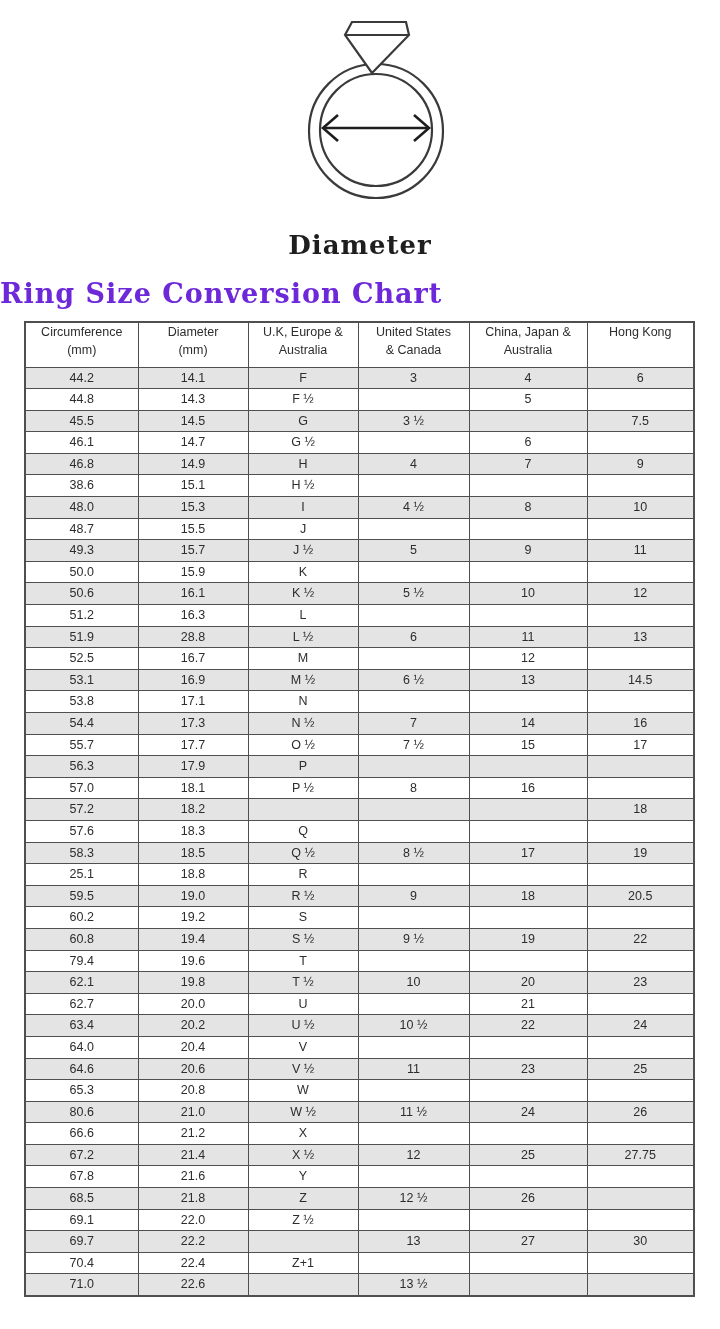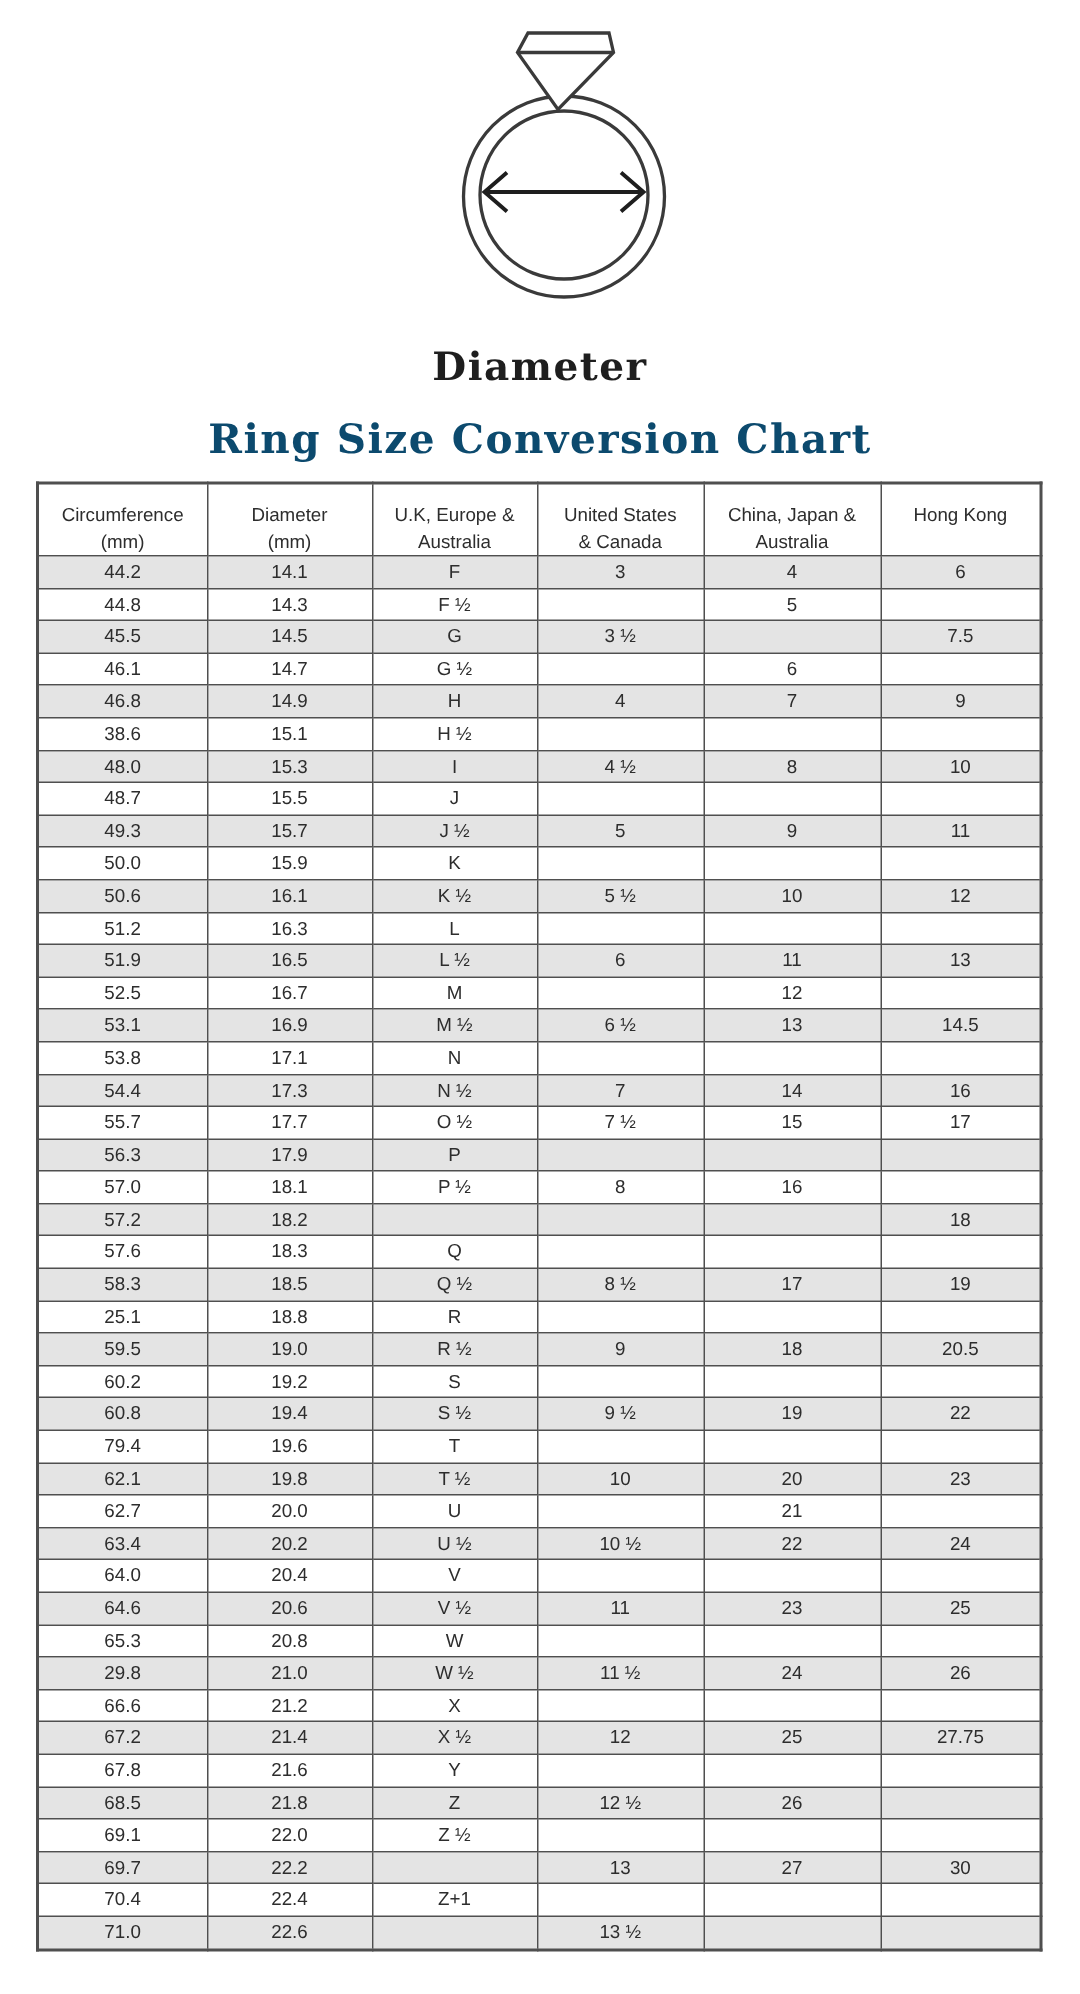--- a/index.html
+++ b/index.html
@@ -25,26 +25,25 @@
     text-align:center;
     font-family:"DejaVu Serif", serif;
     font-weight:bold;
     font-size:26px;
     line-height:1;
     color:#1e1e1e;
     letter-spacing:1px;
   }
   .title-chart{
     margin:22px 0 0 0;
-    text-align:center;
     font-family:"DejaVu Serif", serif;
     font-weight:bold;
     font-size:27px;
     line-height:1;
-    color:#0c4a6e;
+    color:#6d28d9;
     letter-spacing:1px;
   }
   table.conversion{
     margin:14px 0 0 24px;
     width:669px;
     border-collapse:collapse;
     border:2px solid var(--border);
     table-layout:fixed;
   }
   table.conversion th,
@@ -53,21 +52,21 @@
     text-align:center;
     font-size:12.5px;
     font-weight:normal;
     color:var(--text);
     padding:0;
     overflow:hidden;
     white-space:nowrap;
   }
   table.conversion th{
     vertical-align:top;
-    padding-top:11px;
+    padding-top:0;
     height:45px;
     line-height:18px;
     background:#ffffff;
   }
   table.conversion td{
     height:20.6px;
     line-height:20.6px;
     background:#ffffff;
   }
   table.conversion tbody tr:nth-child(odd) td{
@@ -226,21 +225,21 @@
       <tr>
         <td>51.2</td>
         <td>16.3</td>
         <td>L</td>
         <td></td>
         <td></td>
         <td></td>
       </tr>
       <tr>
         <td>51.9</td>
-        <td>16.5</td>
+        <td>28.8</td>
         <td>L ½</td>
         <td>6</td>
         <td>11</td>
         <td>13</td>
       </tr>
       <tr>
         <td>52.5</td>
         <td>16.7</td>
         <td>M</td>
         <td></td>
@@ -401,21 +400,21 @@
       </tr>
       <tr>
         <td>65.3</td>
         <td>20.8</td>
         <td>W</td>
         <td></td>
         <td></td>
         <td></td>
       </tr>
       <tr>
-        <td>29.8</td>
+        <td>80.6</td>
         <td>21.0</td>
         <td>W ½</td>
         <td>11 ½</td>
         <td>24</td>
         <td>26</td>
       </tr>
       <tr>
         <td>66.6</td>
         <td>21.2</td>
         <td>X</td>

